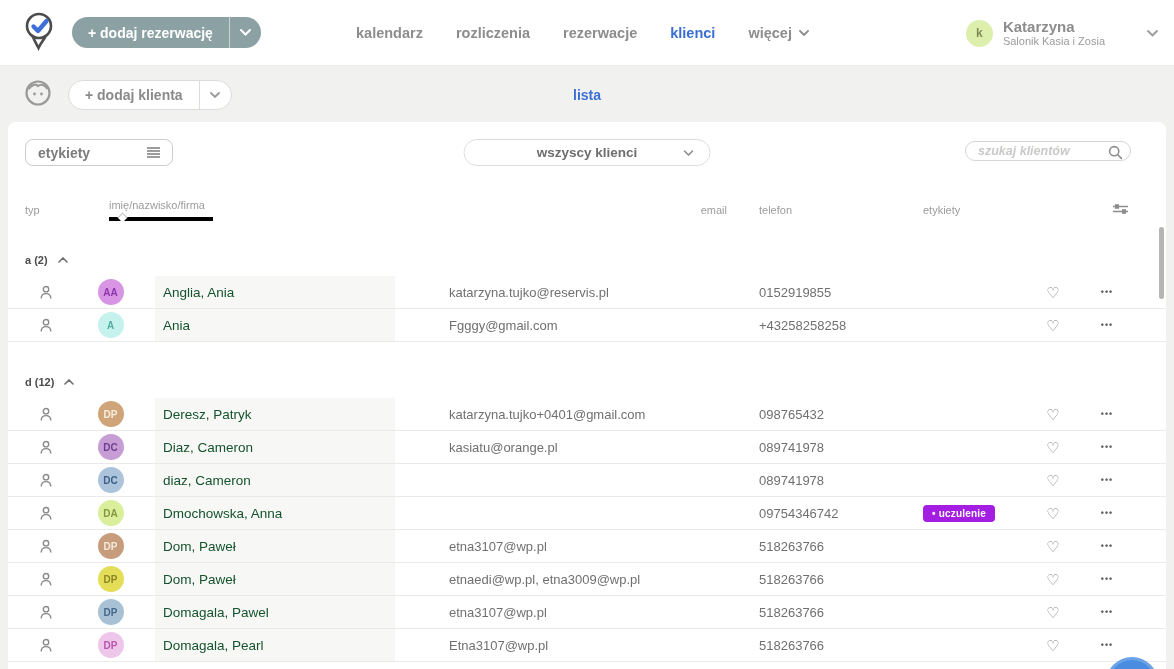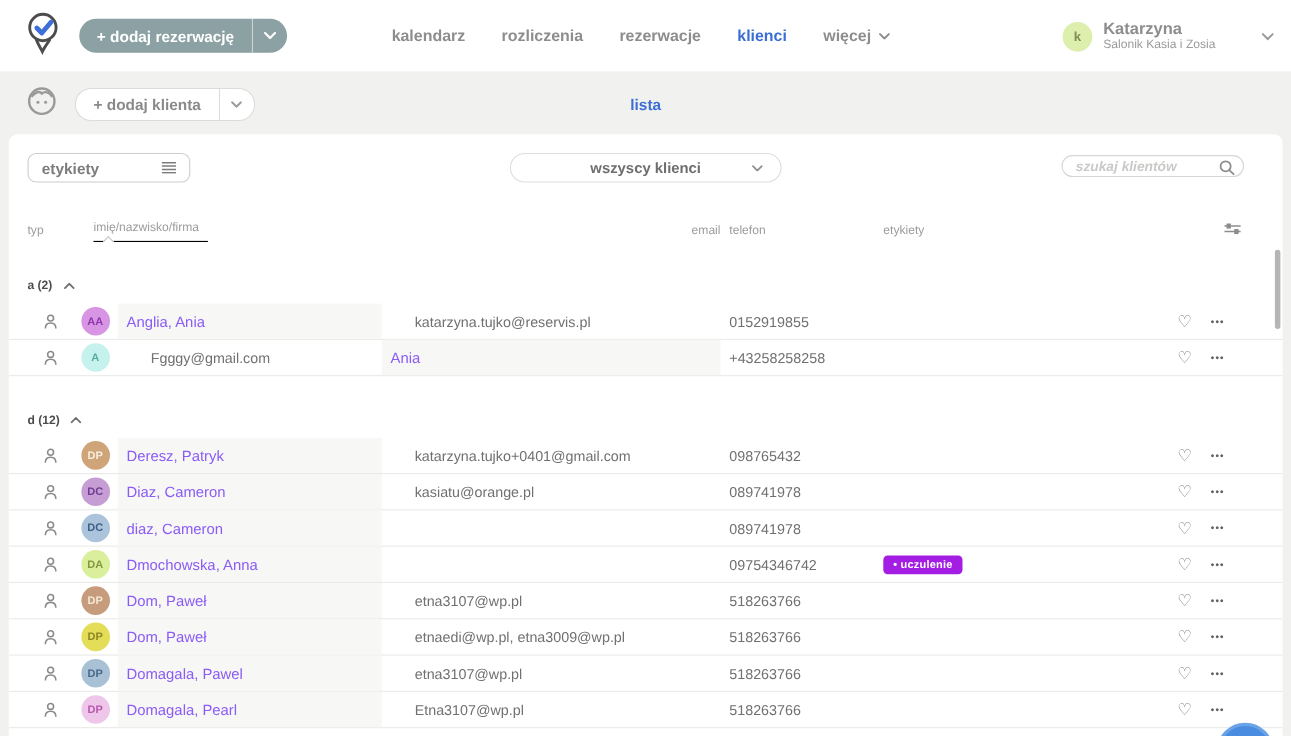--- a/index.html
+++ b/index.html
@@ -89,28 +89,28 @@
     padding:0 26px 0 12px; font-size:12.5px; color:#666; outline:none; background:#fff;
     font-family:"Liberation Sans", sans-serif;
   }
   .search-wrap input::placeholder { color:#c9c9c7; font-style:italic; font-weight:bold; }
   .search-wrap svg { position:absolute; right:8px; top:4px; }
 
   
   .grid-cols {
     display:grid;
     grid-template-columns:41px 41px 240px 308px 140px 1fr 30px 30px;
-    padding-left:17px; padding-right:44px; align-items:center;
+    padding-left:17px; padding-right:44px; align-items:center;gap:24px;
   }
   .thead { margin-top:31px; height:22px; position:relative; }
   .th { font-size:11px; color:#9c9c9c; }
   .th-name-wrap { grid-column:2 / 4; }
   .th-name {
     display:inline-block; margin-left:19px; padding:0 8px 6px 0;
-    border-bottom:1px solid #000000; position:relative; cursor:pointer;
+    border-bottom:4px solid #000000; position:relative; cursor:pointer;
   }
   .sort-caret {
     position:absolute; left:10px; bottom:-4px; width:7px; height:7px; background:#fff;
     border-left:1px solid #c3c3c1; border-top:1px solid #c3c3c1; transform:rotate(45deg);
   }
   .th-email { padding-left:30px;text-align:right; }
   .th-phone, .th-tags { padding-left:8px; }
   .tune-btn { position:absolute; right:38px; top:2px; cursor:pointer; }
 
   .group-header { padding:34px 0 10px 17px; display:flex; align-items:center; gap:10px; cursor:pointer; }
@@ -119,21 +119,21 @@
 
   .row { height:33px; border-bottom:1px solid #eaeae8; cursor:pointer; }
   .cell { height:100%; display:flex; align-items:center; overflow:hidden; white-space:nowrap; }
   .c-typ { justify-content:center; }
   .c-avatar { justify-content:center; }
   .avatar {
     width:26px; height:26px; border-radius:50%;
     display:flex; align-items:center; justify-content:center;
     font-size:10px; font-weight:bold;
   }
-  .c-name { background:#f7f7f5; padding-left:8px; font-size:13.5px; color:#8b5cf6; }
+  .c-name { background:#f7f7f5; padding-left:8px; font-size:13.5px; color:#14532d; }
   .c-email { padding-left:30px; font-size:13px; color:#707070; }
   .c-phone { padding-left:8px; font-size:13px; color:#707070; }
   .c-tags { padding-left:8px; }
   .tag {
     display:inline-block; color:#fff; font-size:10px; font-weight:bold;
     padding:3px 9px; border-radius:4px; letter-spacing:.2px;
   }
   .c-heart { justify-content:center; }
   .heart { font-size:15px; color:#7e7e7e; line-height:1; }
   .c-menu { justify-content:center; }
@@ -304,24 +304,24 @@
   <div class="row grid-cols">
     <span class="cell c-typ">
       <svg width="14" height="15" viewBox="0 0 14 15" fill="none">
         <circle cx="7" cy="4.2" r="2.7" stroke="#8a8a8a" stroke-width="1.4"></circle>
         <path d="M2.2 13.6 c0-3.4 2.1-5 4.8-5 s4.8 1.6 4.8 5" stroke="#8a8a8a" stroke-width="1.4"></path>
       </svg>
     </span>
     <span class="cell c-avatar">
               <span class="avatar" style="background: rgb(198, 242, 238); color: rgb(82, 173, 159);">A</span>
             </span>
+    <span class="cell c-name">
+              <span class="nm">Ania</span>
+            </span>
     <span class="cell c-email">Fgggy@gmail.com</span>
-    <span class="cell c-name">
-              <span class="nm">Ania</span>
-            </span>
     <span class="cell c-phone">+43258258258</span>
     <span class="cell c-tags"></span>
     <span class="cell c-heart">
               <span class="heart">♡</span>
             </span>
     <span class="cell c-menu">
               <span class="dots">•••</span>
             </span>
   </div>
 </div>

